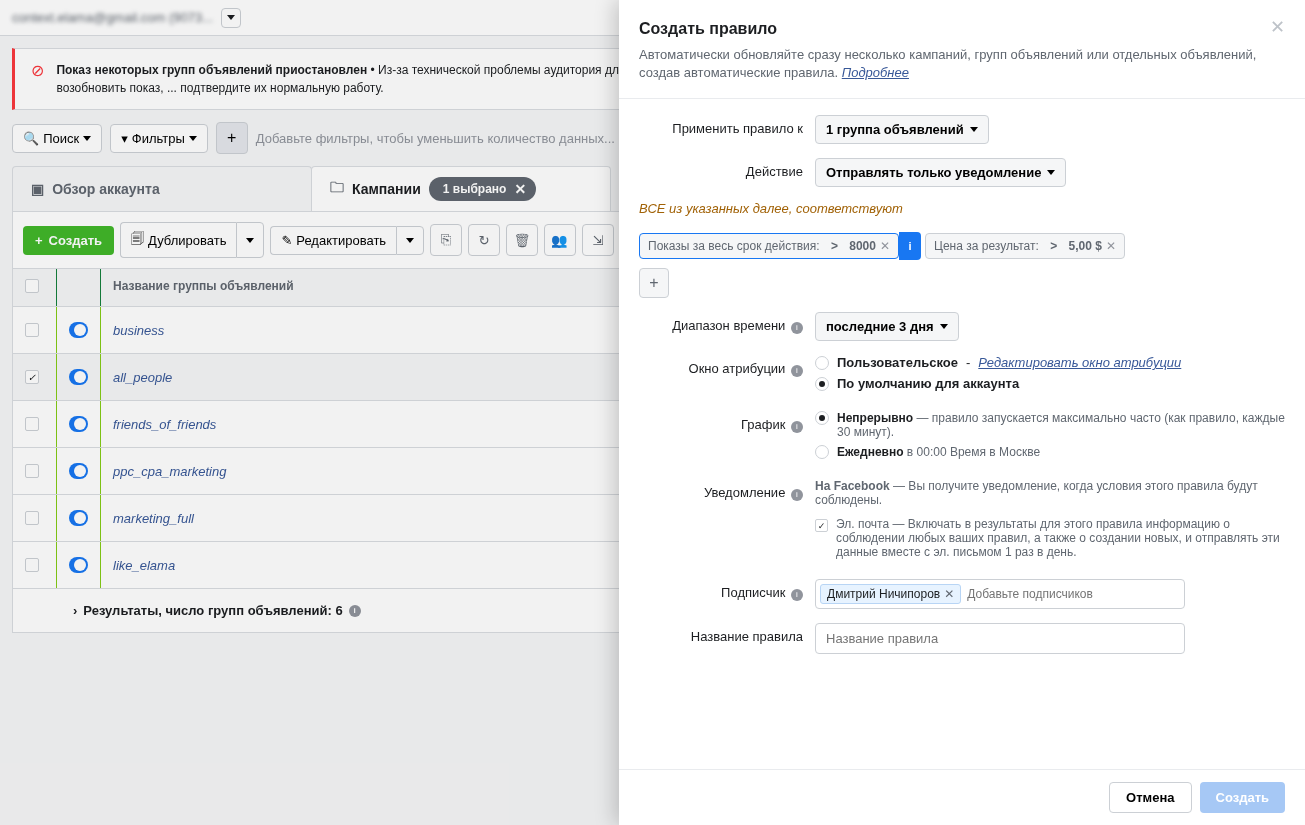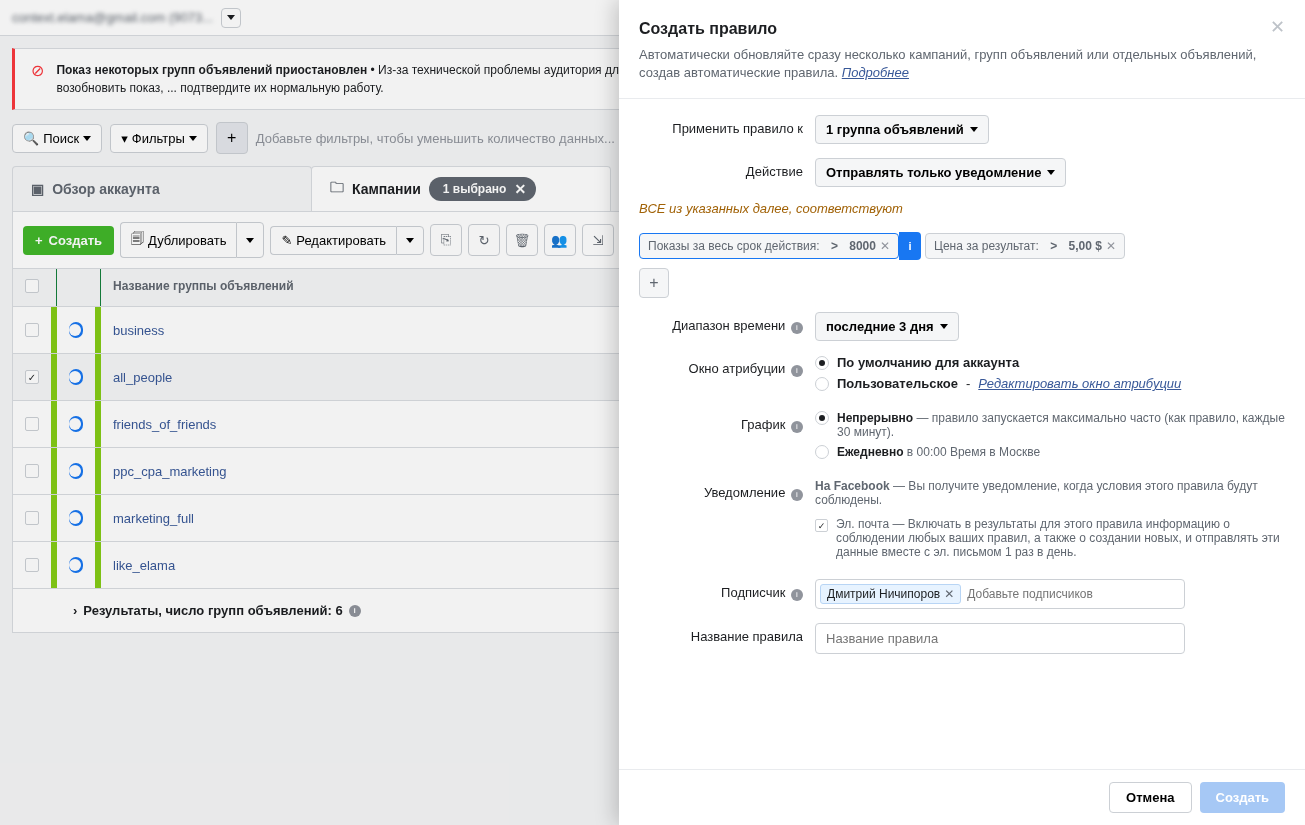--- a/index.html
+++ b/index.html
@@ -39,21 +39,21 @@
 .table-head { display: flex; border-bottom: 1px solid #dadde1; background: #f5f6f7; font-size: 12px; font-weight: 600; color: #606770; }
 .th { padding: 10px 12px; border-right: 1px solid #15803d; }
 .tc-check { width: 44px; }
 .tc-toggle { width: 44px; }
 .tc-name { flex: 1; }
 .tc-status { width: 480px; }
 .th.sort { color: #1877f2; }
 
 .trow { display: flex; border-bottom: 1px solid #dadde1; align-items: center; min-height: 46px; font-size: 13px; }
 .trow:hover, .trow.sel { background: #f5f6f7; }
-.td { padding: 10px 12px; border-right: 6px solid #84cc16; display: flex; align-items: center; height: 46px; }
+.td { padding: 10px 12px; border-right: 1px solid #84cc16; display: flex; align-items: center; height: 46px; font-style: italic; }
 .chk { width: 14px; height: 14px; border: 1px solid #ccd0d5; border-radius: 2px; background: #fff; display: inline-flex; align-items: center; justify-content: center; font-size: 10px; }
 .chkon { color: #1c1e21; }
 .tog { width: 30px; height: 16px; border-radius: 10px; background: #1877f2; position: relative; }
 .tog::after { content: ""; position: absolute; width: 12px; height: 12px; background: #fff; border-radius: 50%; top: 2px; right: 2px; }
 .adname { color: #385898; }
 .radio-green { display: inline-block; width: 10px; height: 10px; border: 2px solid #42b72a; border-radius: 50%; background: #42b72a; margin-right: 8px; box-shadow: inset 0 0 0 2px #fff; }
 .tfoot { padding: 14px 60px; font-size: 13px; font-weight: 600; display: flex; align-items: center; gap: 6px; }
 
 
 .overlay { position: absolute; inset: 0; background: rgba(0,0,0,0.05); }
@@ -334,28 +334,28 @@
             <span>последние 3 дня</span> 
             <span class="caret"></span>
           </button>
       </div>
     </div>
 
     <div class="form-row">
       <div class="form-label"><span>Окно атрибуции</span> <span class="info">i</span></div>
       <div class="form-control">
         <div class="radio-row">
-            <span class="radio on"></span> 
-            <b>По умолчанию для аккаунта</b>
-          </div>
-        <div class="radio-row">
             <span class="radio"></span> 
             <b>Пользовательское</b> 
             <span>-</span> 
             <a href="#" class="link">Редактировать окно атрибуции</a>
+          </div>
+        <div class="radio-row">
+            <span class="radio on"></span> 
+            <b>По умолчанию для аккаунта</b>
           </div>
       </div>
     </div>
 
     <div class="form-row">
       <div class="form-label"><span>График</span> <span class="info">i</span></div>
       <div class="form-control">
         <div class="sched-row">
             <span class="radio on"></span> 
             <div class="sched-text"><b>Непрерывно</b><span> — правило запускается максимально часто (как правило, каждые 30 минут).</span></div>

